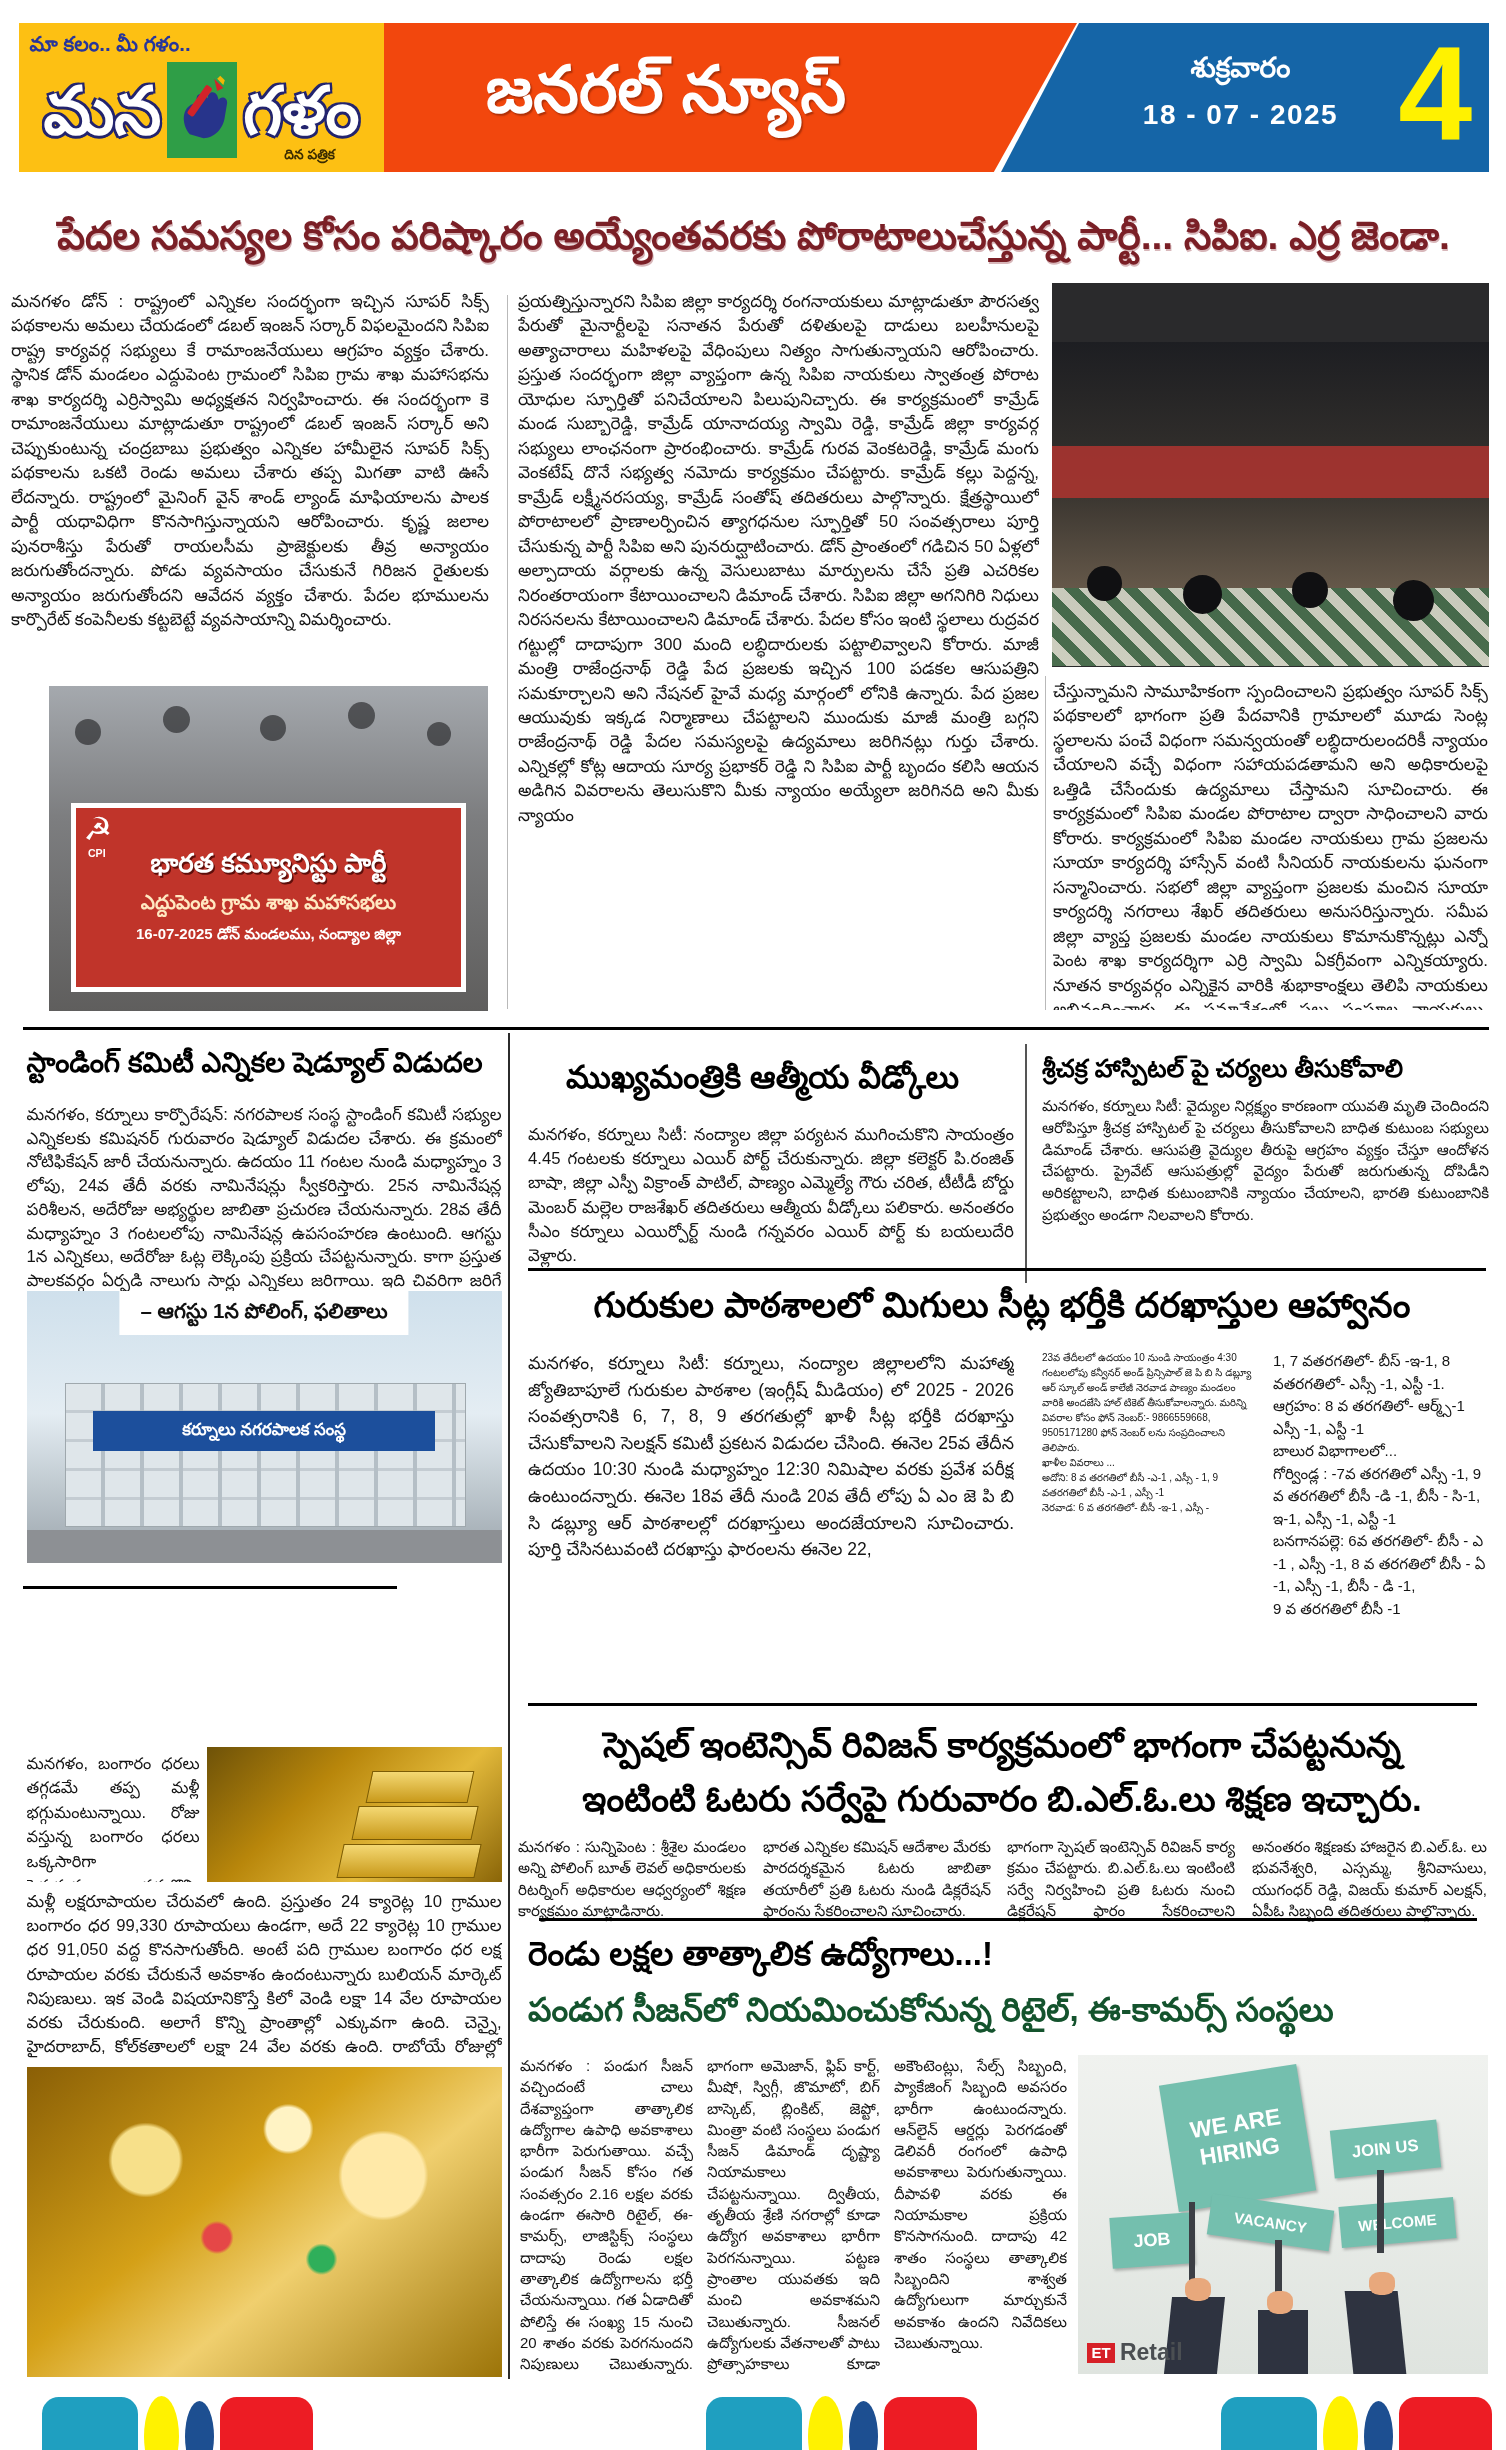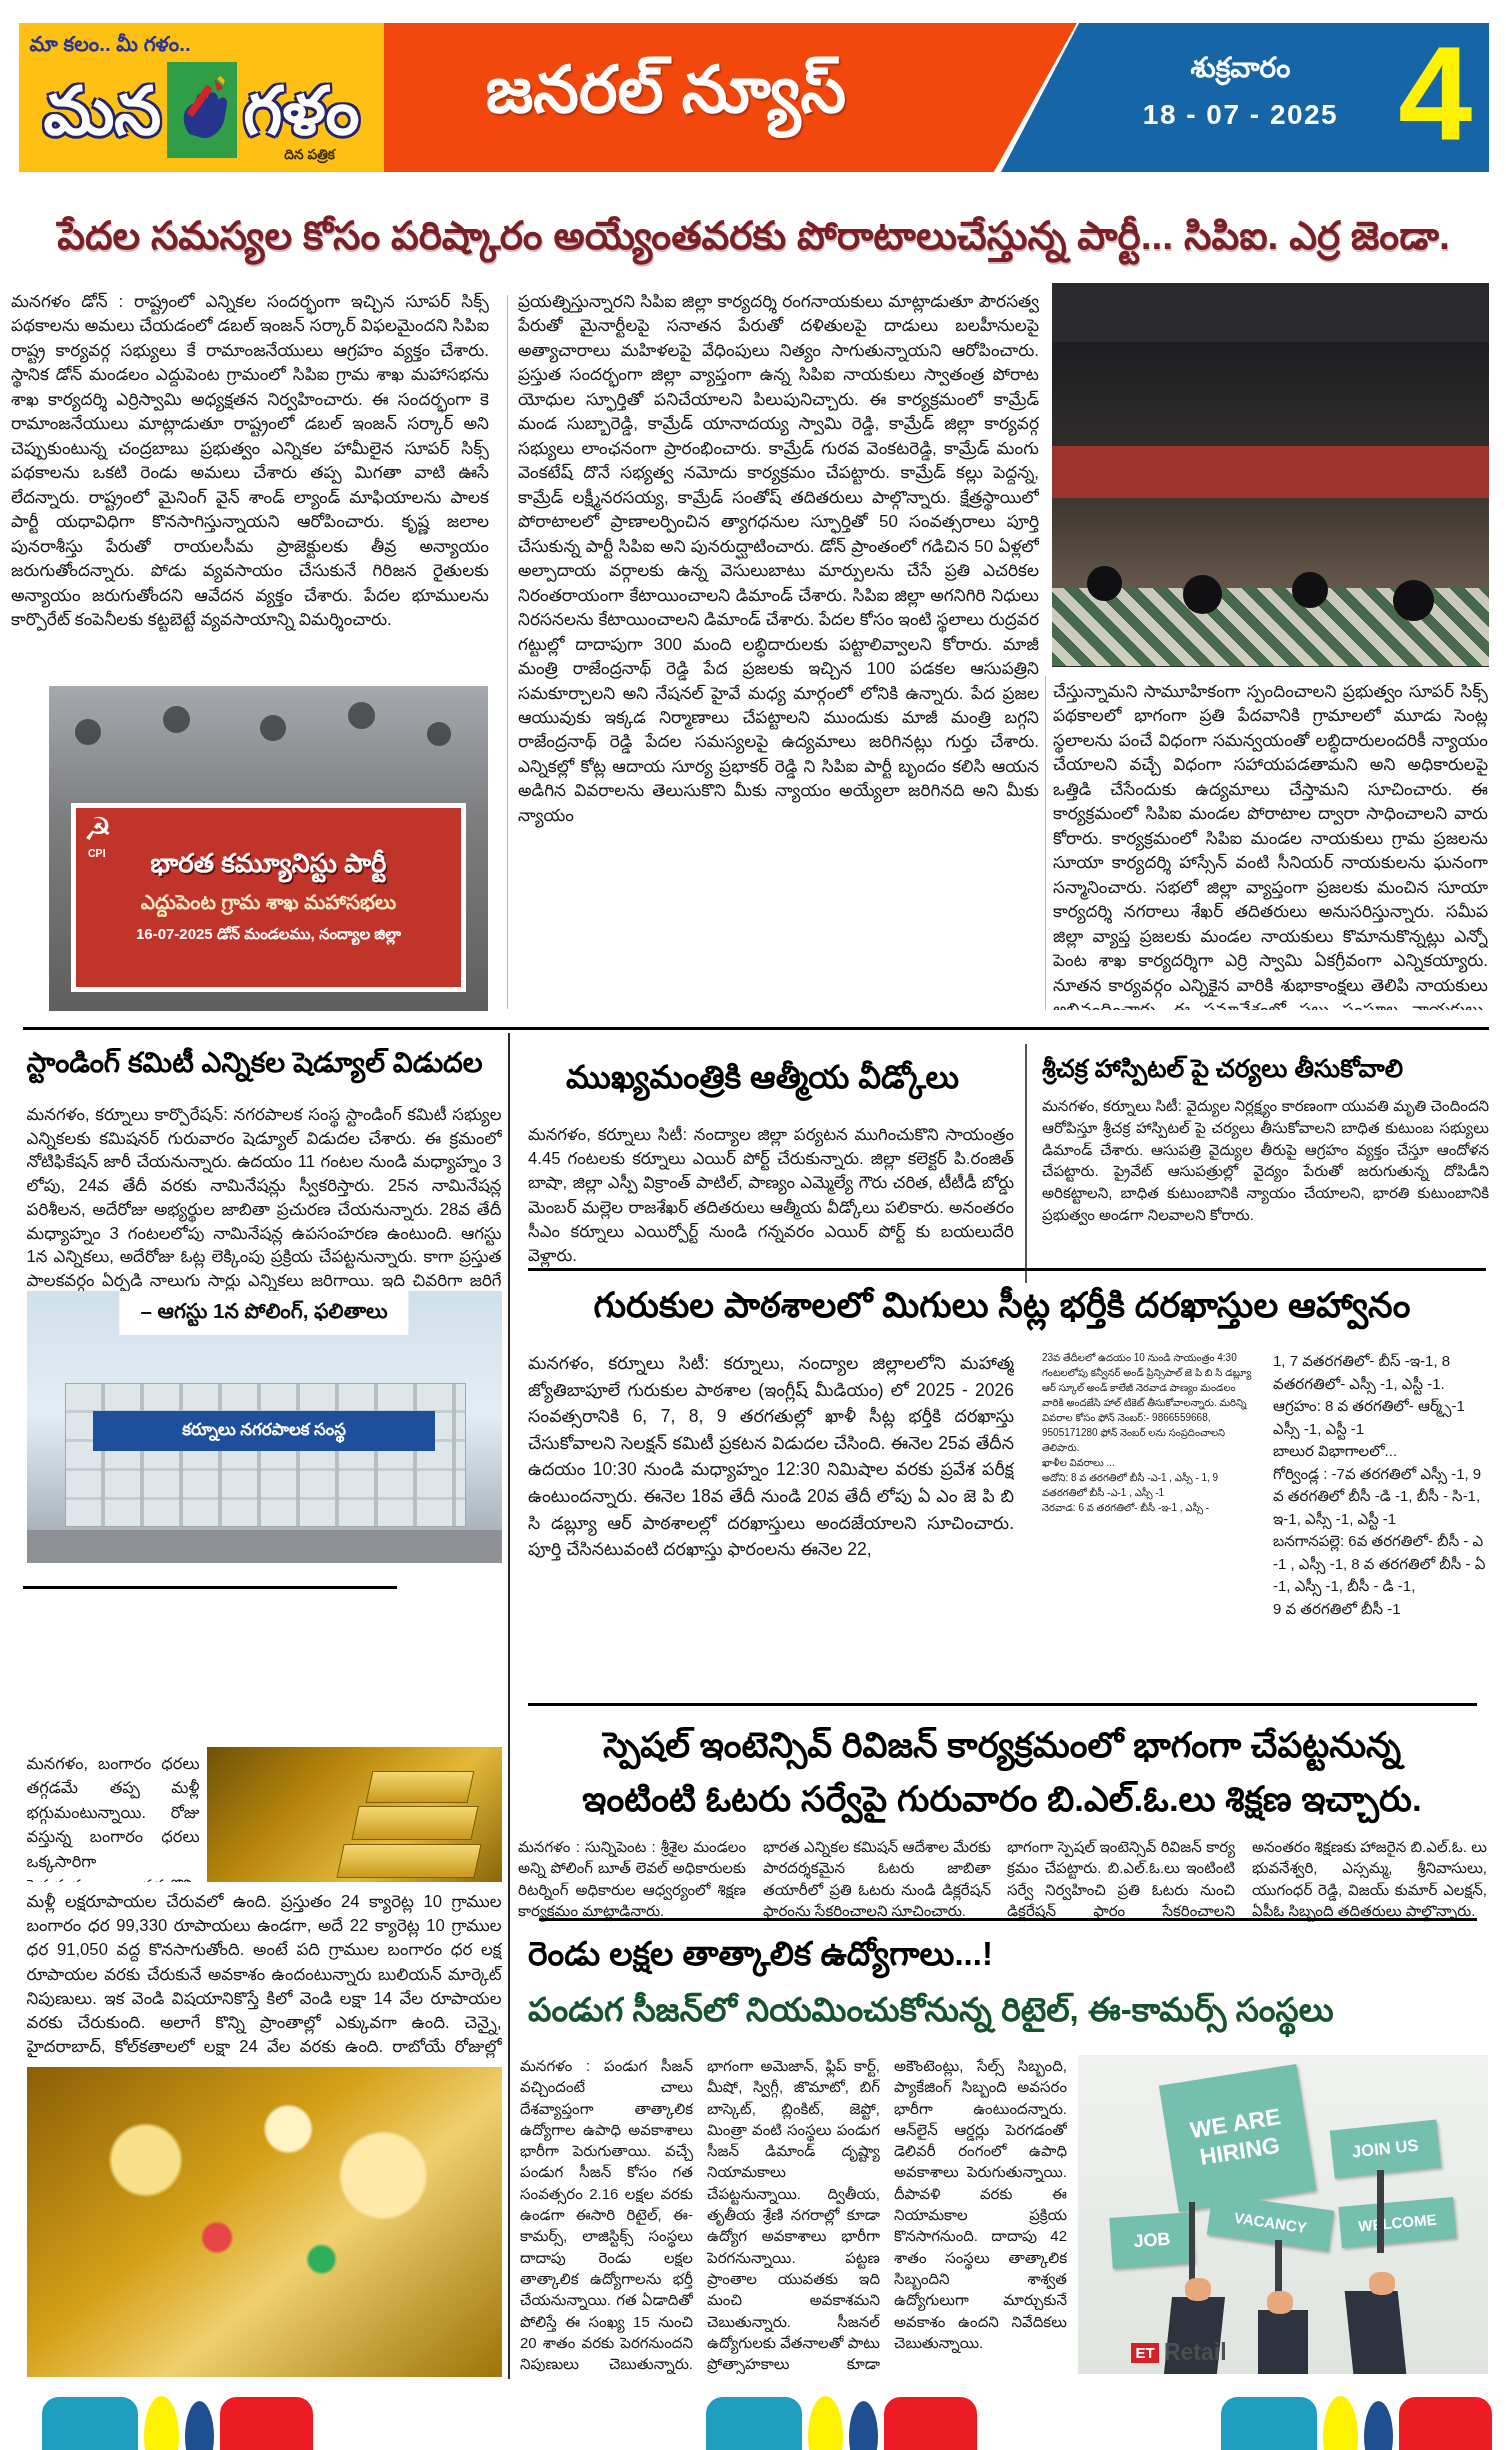--- a/index.html
+++ b/index.html
@@ -95,21 +95,21 @@
   .jobs-h1{left:528px;top:1935px;width:957px;font-size:33px;font-weight:bold;color:#000;}
   .jobs-h2{left:528px;top:1991px;width:957px;font-size:33px;font-weight:bold;color:#14532d;}
   .jobs-col{top:2055px;height:322px;font-size:15px;line-height:1.42;}
   
   .img-hiring{left:1078px;top:2055px;width:410px;height:319px;background:linear-gradient(180deg,#f0f2ef 0%,#dfe4df 100%);overflow:hidden;}
   .sign{position:absolute;background:#74bfae;color:#fff;font-weight:bold;display:flex;align-items:center;justify-content:center;
         text-align:center;box-shadow:1.5px 2.3px 3px rgba(0,0,0,.25);}
   .stick{position:absolute;width:6.8px;background:#3c3f45;}
   .arm{position:absolute;background:#2e3340;}
   .hand{position:absolute;width:26px;height:23px;background:#e8a87c;border-radius:40%;}
-  .wm{position:absolute;left:9px;bottom:7.6px;display:flex;align-items:center;gap:4.6px;margin-left:44px;}
+  .wm{position:absolute;left:9px;bottom:7.6px;display:flex;align-items:center;gap:4.6px;}
   .wm-et{background:#d62027;color:#fff;font-size:15px;font-weight:bold;padding:1.5px 4.6px;}
   .wm-retail{font-size:23px;font-weight:bold;color:#4b4f52;}
   
   .deco{top:2394px;display:flex;align-items:center;gap:6px;height:85px;}
   .d-teal{width:96px;height:79px;background:#1f9fc0;border-radius:16.7px;}
   .d-yellow{width:35px;height:81px;background:#fff200;border-radius:50%;}
   .d-navy{width:29px;height:71px;background:#1d4f91;border-radius:50%;}
   .d-red{width:93px;height:79px;background:#ed1c24;border-radius:16.7px;}
 </style>
 </head>

